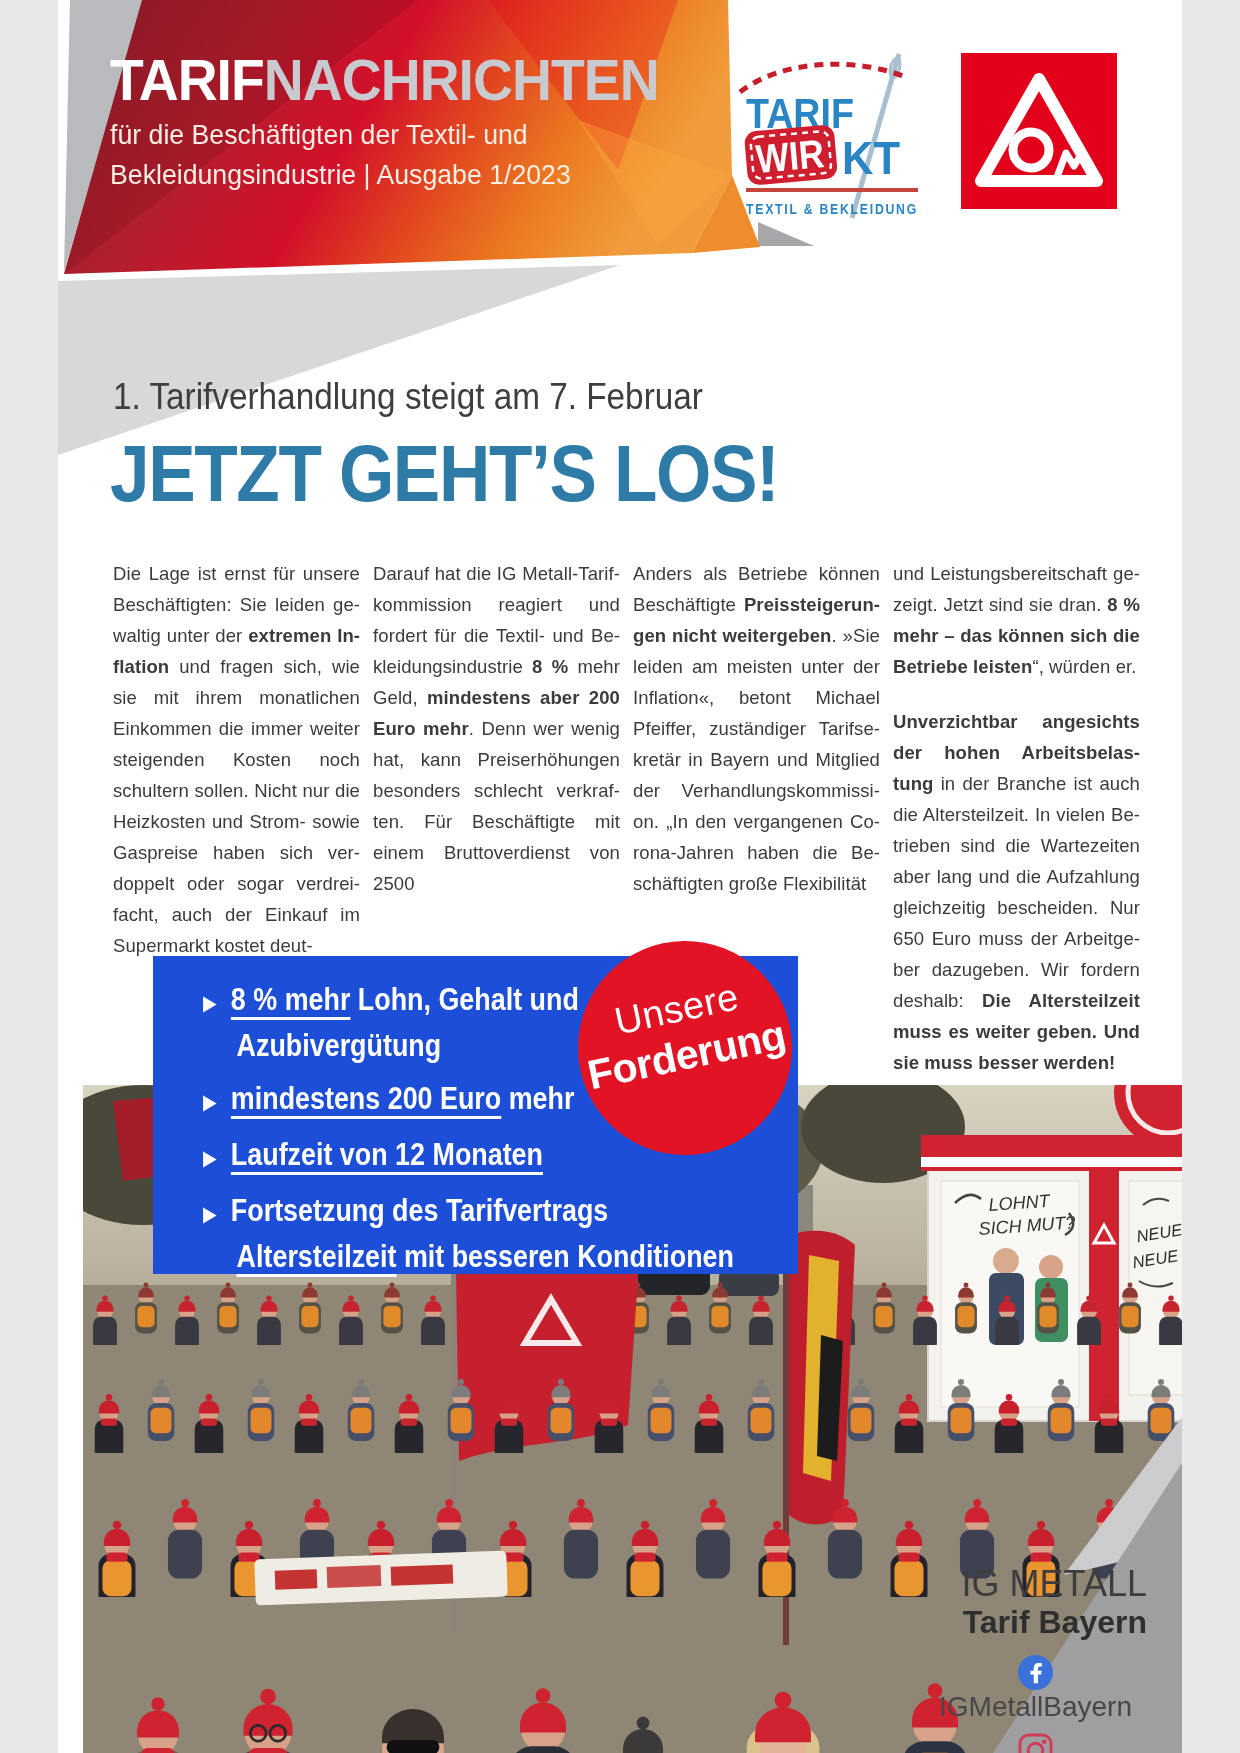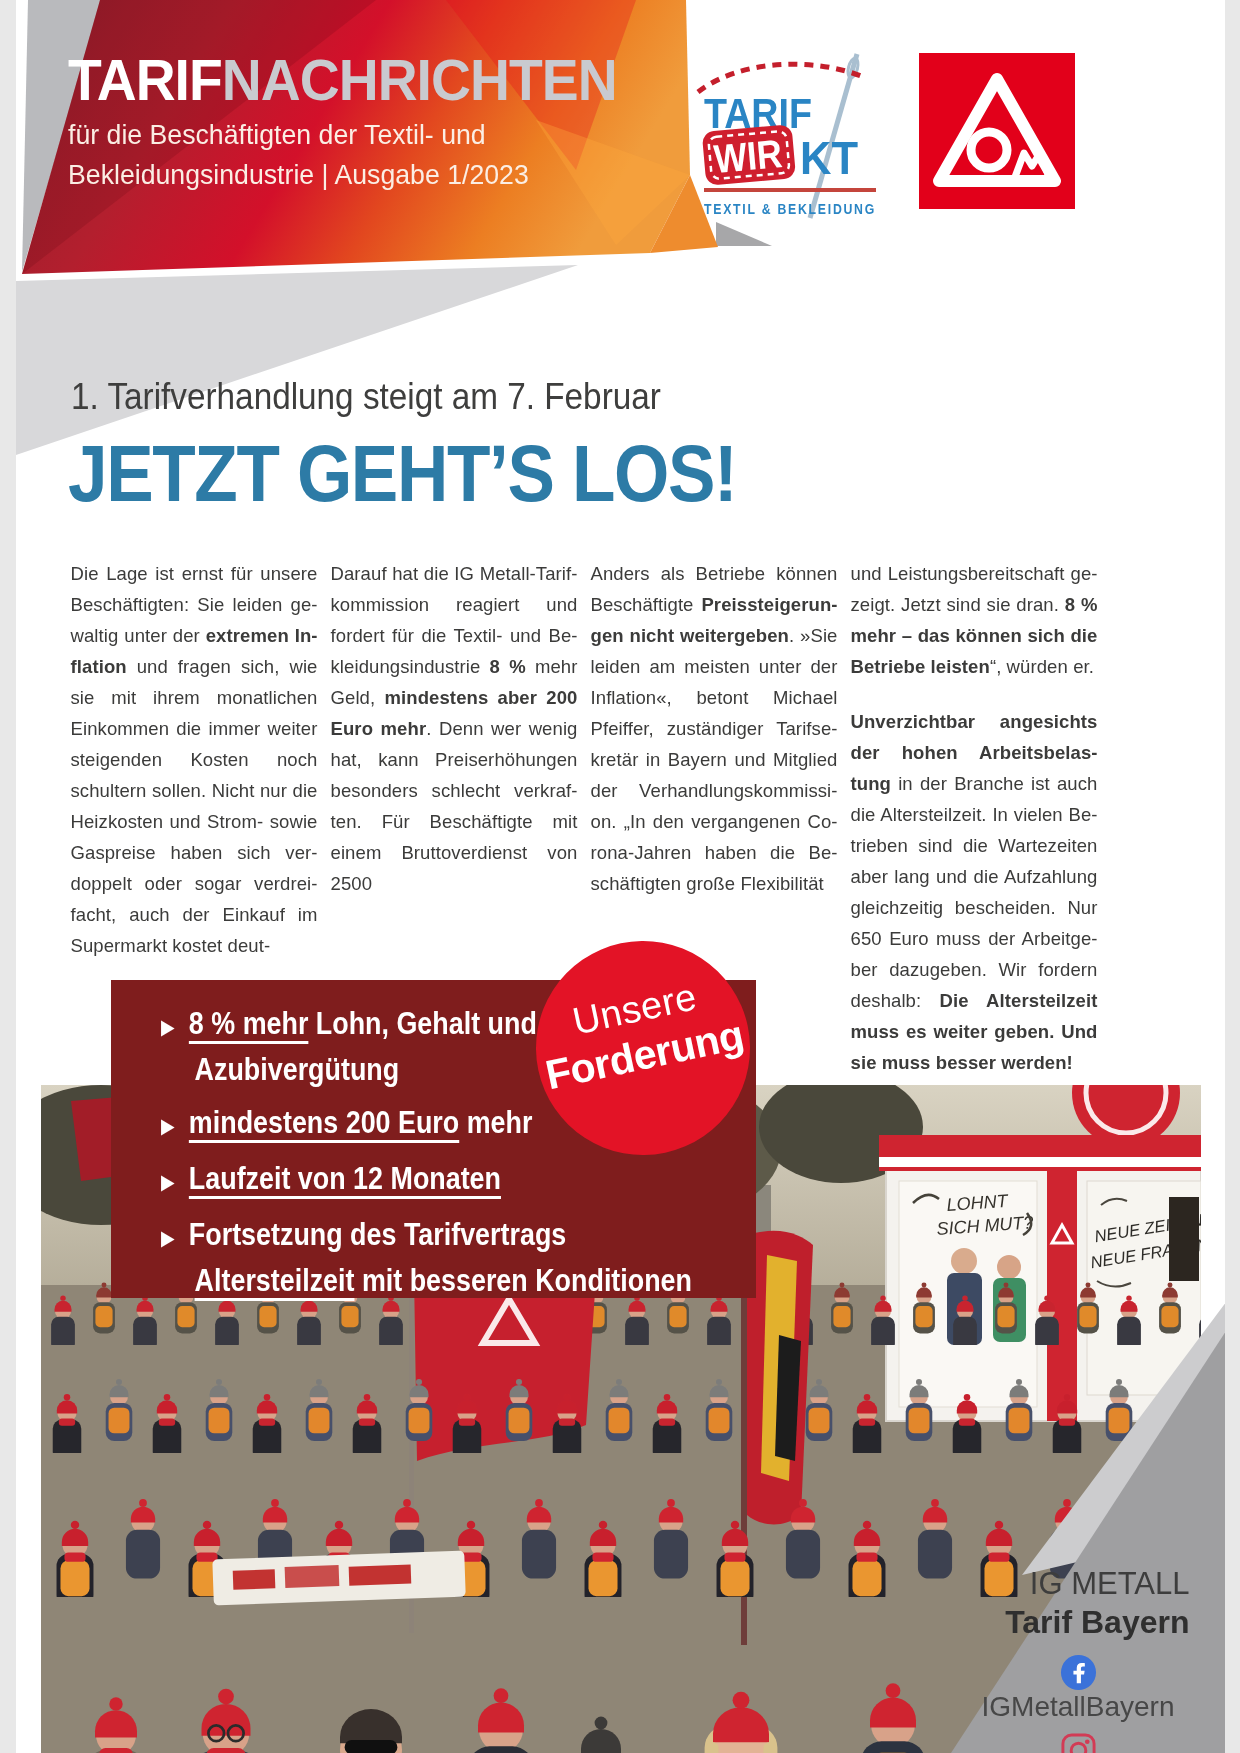--- a/index.html
+++ b/index.html
@@ -1,16 +1,16 @@
 <!DOCTYPE html>
 <html lang="de"><head>
 <meta charset="utf-8">
 <style>
   html,body{margin:0;padding:0;background:#e8e8e8;}
-  .page{position:relative;width:1209px;height:1753px;background:#fff;overflow:hidden;
+  .page{position:relative;width:1124px;height:1753px;background:#fff;overflow:hidden;
         font-family:"Liberation Sans","DejaVu Sans",sans-serif;margin:0 auto;}
   svg{display:block;}
   
   .banner-svg{position:absolute;left:0;top:0;z-index:1;}
   .masthead{position:absolute;left:52px;top:52px;z-index:2;transform:scaleX(.97);transform-origin:left top;}
   .masthead h1{margin:0;font-size:57px;font-weight:800;letter-spacing:-1px;line-height:1;}
   .masthead .t1{color:#ffffff;}
   .masthead .t2{color:#c9cacf;}
   .masthead .sub{color:#fbeee4;font-size:27.5px;font-weight:400;line-height:40px;margin-top:6px;}
   .masthead .sub + .sub{margin-top:0;}
@@ -25,39 +25,39 @@
           color:#2d7ba6;letter-spacing:-1.5px;transform:scaleX(.9);transform-origin:left top;line-height:1;}
   
   .cols{position:absolute;left:55px;top:558px;z-index:2;display:grid;
         grid-template-columns:repeat(4,247px);grid-gap:0 13px;}
   .col{font-size:18.5px;line-height:31px;color:#3b3b3a;letter-spacing:.1px;}
   .col p{margin:0;text-align:justify;}
   .col p + p{margin-top:24px;}
   .f-b{font-weight:700;}
   .circle-float{float:left;width:180px;height:625px;shape-outside:circle(128px at 55px 490px);}
   
-  .demand-box{position:absolute;left:95px;top:980px;width:645px;height:318px;background:#7f1d1d;
+  .demand-box{position:absolute;left:95px;top:956px;width:645px;height:318px;background:#1d4ed8;
               z-index:4;box-sizing:border-box;padding:22px 12px 0 50px;}
   .demand-list{transform:scaleX(.84);transform-origin:left top;color:#fff;font-weight:800;
                font-size:32px;line-height:43px;width:118%;}
   .demand-list > div{white-space:nowrap;padding-left:40px;text-indent:-40px;margin-bottom:10px;}
   .f-t{font-size:21px;padding-right:17px;font-weight:700;}
   .f-u{text-decoration:underline;text-decoration-thickness:3px;text-underline-offset:7px;}
   .f-n{display:block;height:0;overflow:hidden;}
   
   .badge{position:absolute;left:520px;top:941px;width:214px;height:214px;border-radius:50%;
          background:#e31326;z-index:5;transform:rotate(-12deg);color:#fff;text-align:center;}
   .badge .b1{margin-top:46px;font-size:38px;font-weight:400;letter-spacing:.5px;}
   .badge .b2{font-size:41px;font-weight:800;letter-spacing:-.5px;margin-top:2px;}
   
   .photo{position:absolute;left:25px;top:1085px;width:1160px;height:668px;z-index:3;overflow:hidden;}
   
   .corner-svg{position:absolute;left:600px;top:1250px;z-index:6;}
   .footer-block{position:absolute;right:35px;top:1566px;z-index:7;text-align:right;}
-  .footer-block .org{font-size:31px;color:#3d3d3d;line-height:36px;}
+  .footer-block .org{font-size:36px;color:#3d3d3d;line-height:36px;}
   .footer-block .region{font-size:32px;font-weight:700;color:#2f2f2f;line-height:40px;}
   .social-row{display:flex;align-items:center;justify-content:flex-end;margin-top:9px;cursor:pointer;flex-direction:column;}
   .social-row .icon{margin-right:15px;line-height:0;}
   .social-row .handle{font-size:28px;color:#474747;min-width:208px;text-align:left;}
   .social-rows{margin-top:12px;}
 </style>
 </head>
 <body>
 
 <div class="page">

